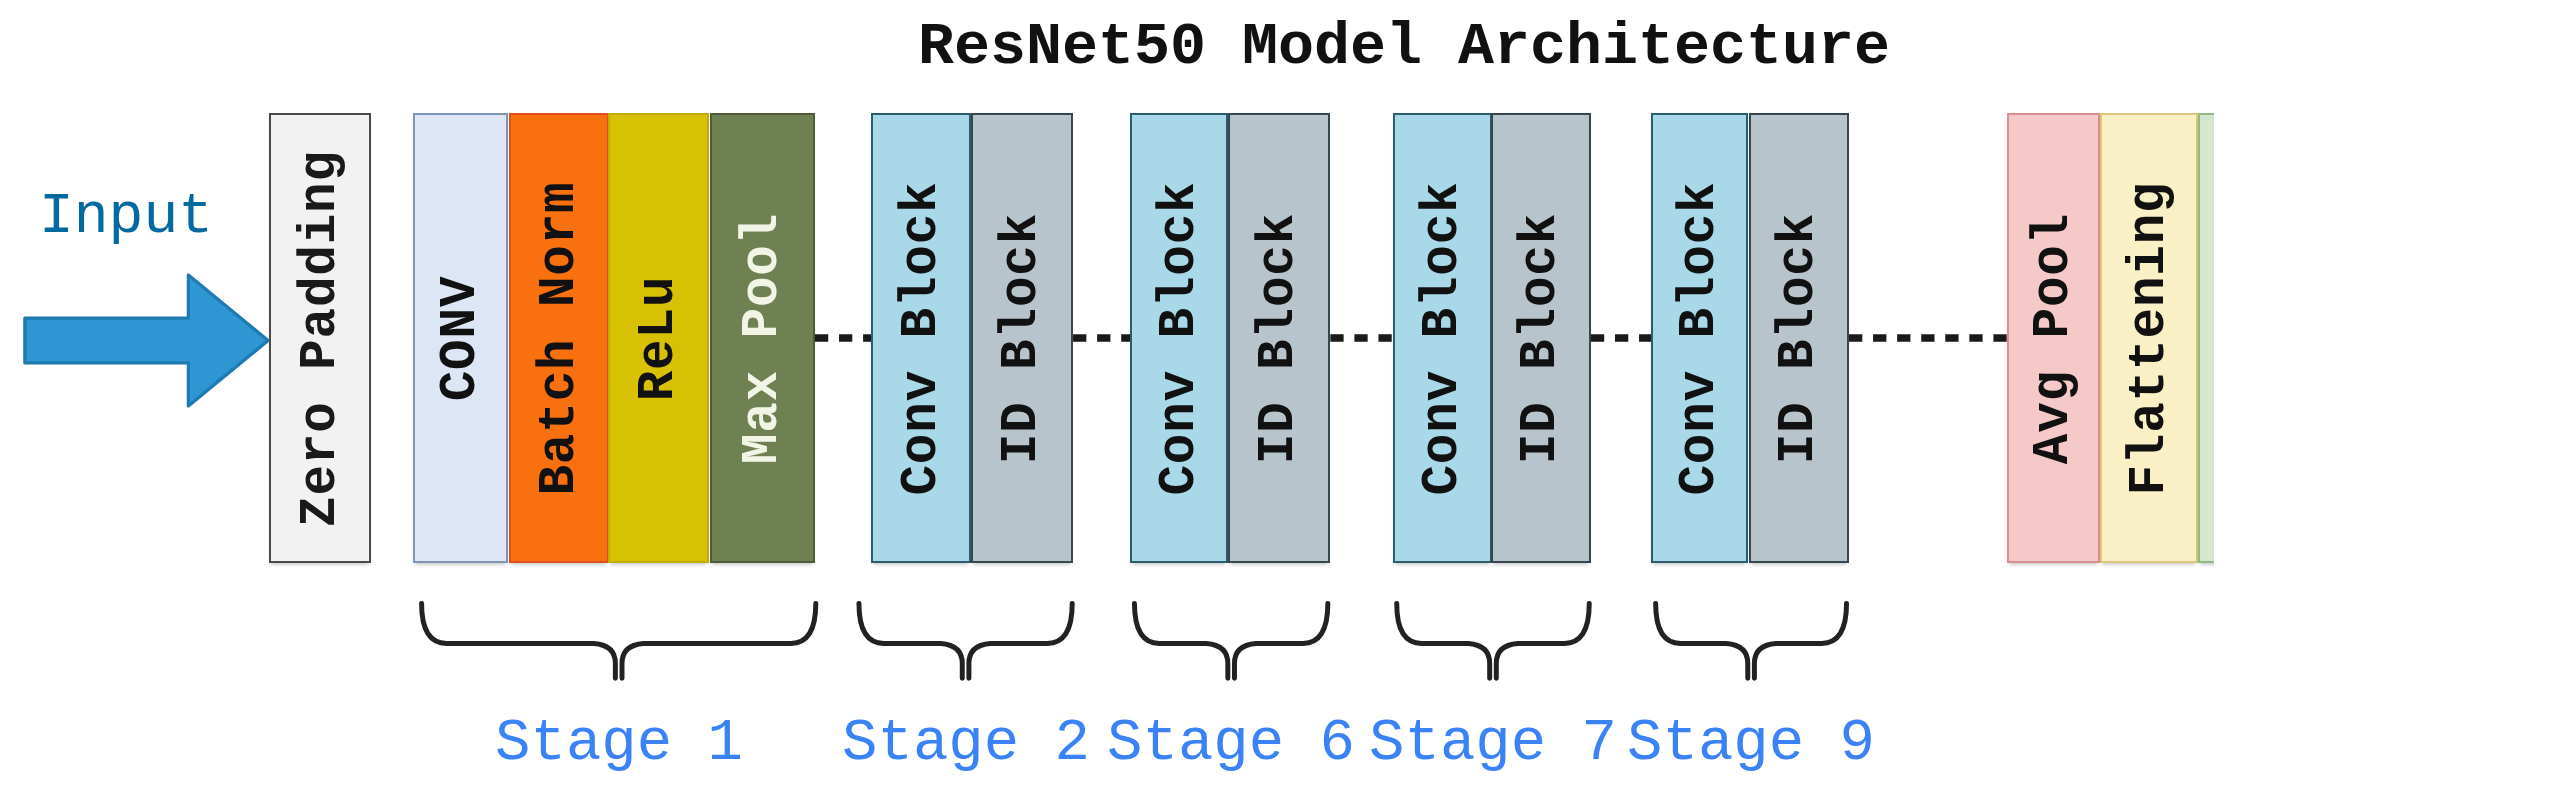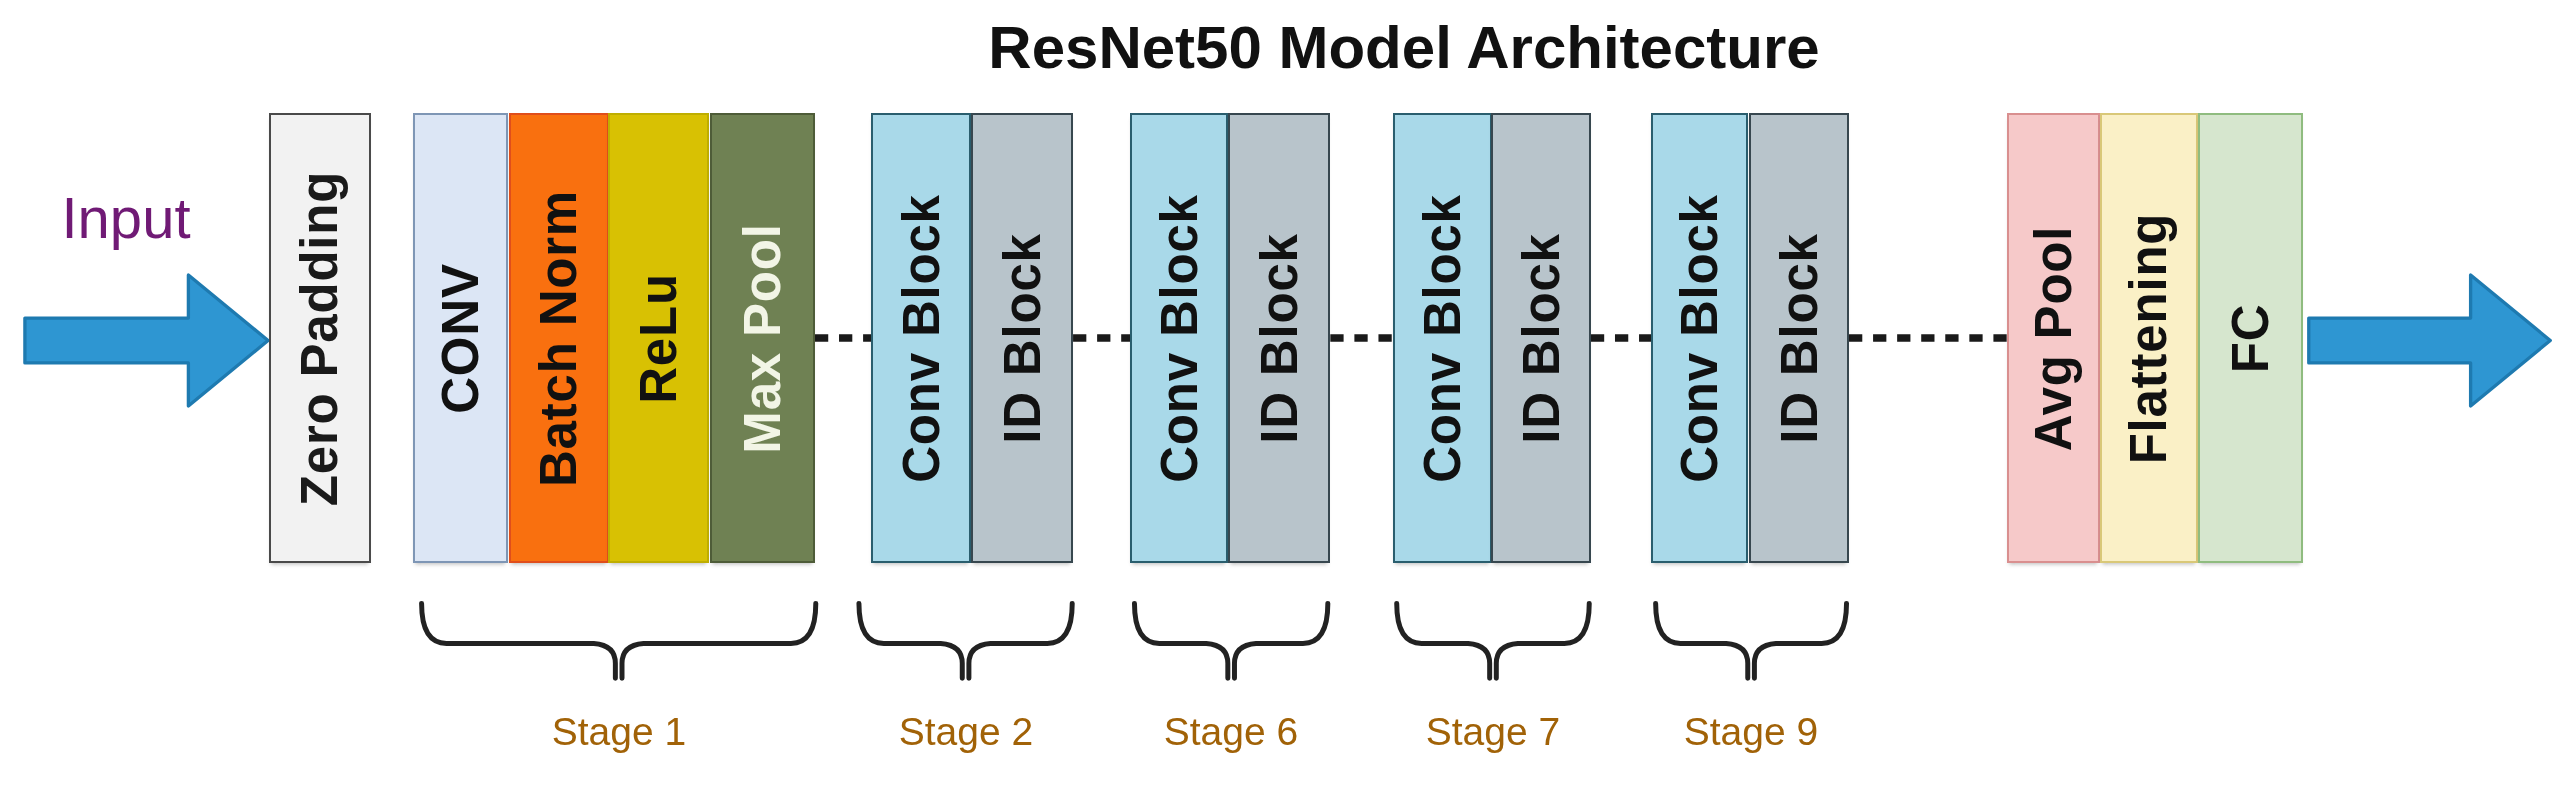--- a/index.html
+++ b/index.html
@@ -1,40 +1,40 @@
 <!DOCTYPE html>
 <html style="font-size:13.3px"><head>
 <meta charset="utf-8">
 <style>
   html,body{margin:0;padding:0;background:#ffffff;}
   .canvas{
-    position:relative;width:2576px;height:793px;background:#ffffff;overflow:hidden;
-    font-family:Liberation Sans, sans-serif;
+    position:relative;width:2214px;height:793px;background:#ffffff;overflow:hidden;
+    font-family:Liberation Mono, monospace;
   }
   .title{
     position:absolute;top:13.3px;left:1404px;transform:translateX(-50%);
     font-size:60px;font-weight:bold;color:#111;white-space:nowrap;letter-spacing:0px;
   }
   .io-label{
     position:absolute;top:184px;transform:translateX(-50%);
-    font-size:58px;color:#701a75;white-space:nowrap;
+    font-size:58px;color:#0369a1;white-space:nowrap;
   }
   .overlay{position:absolute;left:0;top:0;width:2576px;height:793px;}
   .block{
     position:absolute;top:113px;height:450px;box-sizing:border-box;
     border:2.5px solid #444;display:flex;align-items:center;justify-content:center;
     box-shadow:0 4.1px 4.1px -1.7px rgba(70,70,70,.38);
   }
   .block span{
     transform:rotate(-90deg);white-space:nowrap;
     font-weight:bold;font-size:51px;letter-spacing:0.8px;color:#111;
   }
   .stage-label{
     position:absolute;top:710px;transform:translateX(-50%);
-    font-size:39px;color:#a16207;white-space:nowrap;
+    font-size:59px;color:#3b82f6;white-space:nowrap;
   }
 </style>
 </head>
 <body>
 
 <div class="canvas">
 
   <div class="title">ResNet50 Model Architecture</div>
 
   <div class="io-label" style="left:126px;">Input</div>

